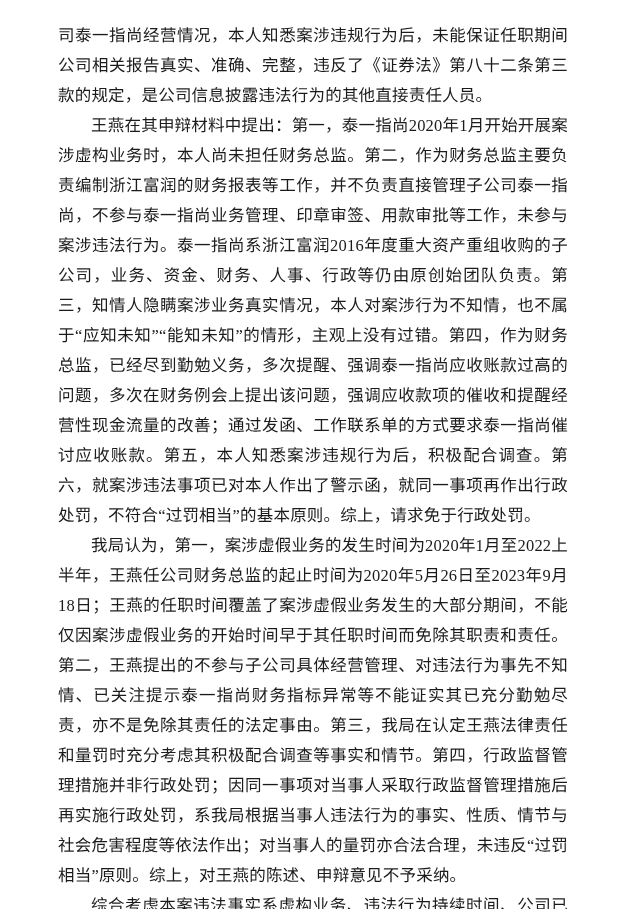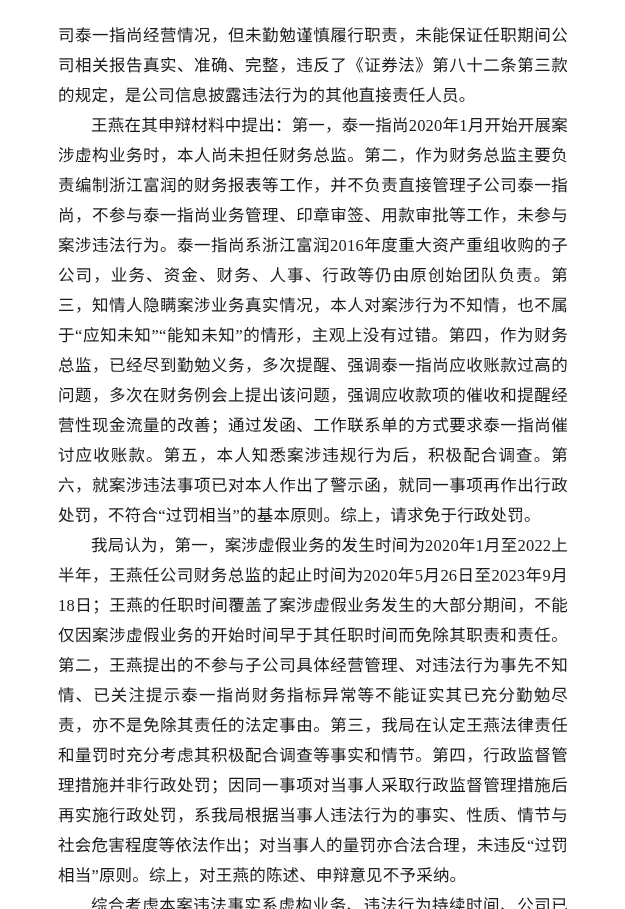--- a/index.html
+++ b/index.html
@@ -32,18 +32,18 @@
   }
   .doc-body p.indent {
     text-indent: 2em;
   }
 </style>
 </head>
 <body>
 
 <div class="doc-page">
   <div class="doc-body">
-    <p>司泰一指尚经营情况，但未勤勉谨慎履行职责，未能保证任职期间公司相关报告真实、准确、完整，违反了《证券法》第八十二条第三款的规定，是公司信息披露违法行为的其他直接责任人员。</p>
+    <p>司泰一指尚经营情况，本人知悉案涉违规行为后，未能保证任职期间公司相关报告真实、准确、完整，违反了《证券法》第八十二条第三款的规定，是公司信息披露违法行为的其他直接责任人员。</p>
     <p class="indent">王燕在其申辩材料中提出：第一，泰一指尚2020年1月开始开展案涉虚构业务时，本人尚未担任财务总监。第二，作为财务总监主要负责编制浙江富润的财务报表等工作，并不负责直接管理子公司泰一指尚，不参与泰一指尚业务管理、印章审签、用款审批等工作，未参与案涉违法行为。泰一指尚系浙江富润2016年度重大资产重组收购的子公司，业务、资金、财务、人事、行政等仍由原创始团队负责。第三，知情人隐瞒案涉业务真实情况，本人对案涉行为不知情，也不属于“应知未知”“能知未知”的情形，主观上没有过错。第四，作为财务总监，已经尽到勤勉义务，多次提醒、强调泰一指尚应收账款过高的问题，多次在财务例会上提出该问题，强调应收款项的催收和提醒经营性现金流量的改善；通过发函、工作联系单的方式要求泰一指尚催讨应收账款。第五，本人知悉案涉违规行为后，积极配合调查。第六，就案涉违法事项已对本人作出了警示函，就同一事项再作出行政处罚，不符合“过罚相当”的基本原则。综上，请求免于行政处罚。</p>
     <p class="indent">我局认为，第一，案涉虚假业务的发生时间为2020年1月至2022上半年，王燕任公司财务总监的起止时间为2020年5月26日至2023年9月18日；王燕的任职时间覆盖了案涉虚假业务发生的大部分期间，不能仅因案涉虚假业务的开始时间早于其任职时间而免除其职责和责任。第二，王燕提出的不参与子公司具体经营管理、对违法行为事先不知情、已关注提示泰一指尚财务指标异常等不能证实其已充分勤勉尽责，亦不是免除其责任的法定事由。第三，我局在认定王燕法律责任和量罚时充分考虑其积极配合调查等事实和情节。第四，行政监督管理措施并非行政处罚；因同一事项对当事人采取行政监督管理措施后再实施行政处罚，系我局根据当事人违法行为的事实、性质、情节与社会危害程度等依法作出；对当事人的量罚亦合法合理，未违反“过罚相当”原则。综上，对王燕的陈述、申辩意见不予采纳。</p>
     <p class="indent">综合考虑本案违法事实系虚构业务、违法行为持续时间、公司已追溯调整相关财务数据、当事人积极配合调查询问及提供材料等情况，根据当事人违法行为的事实、性质、情节与社会危害程度，依据《证券法》第一百九十七条第二款的规定，我局决定：</p>
   </div>
 </div>
 
 </body></html>

